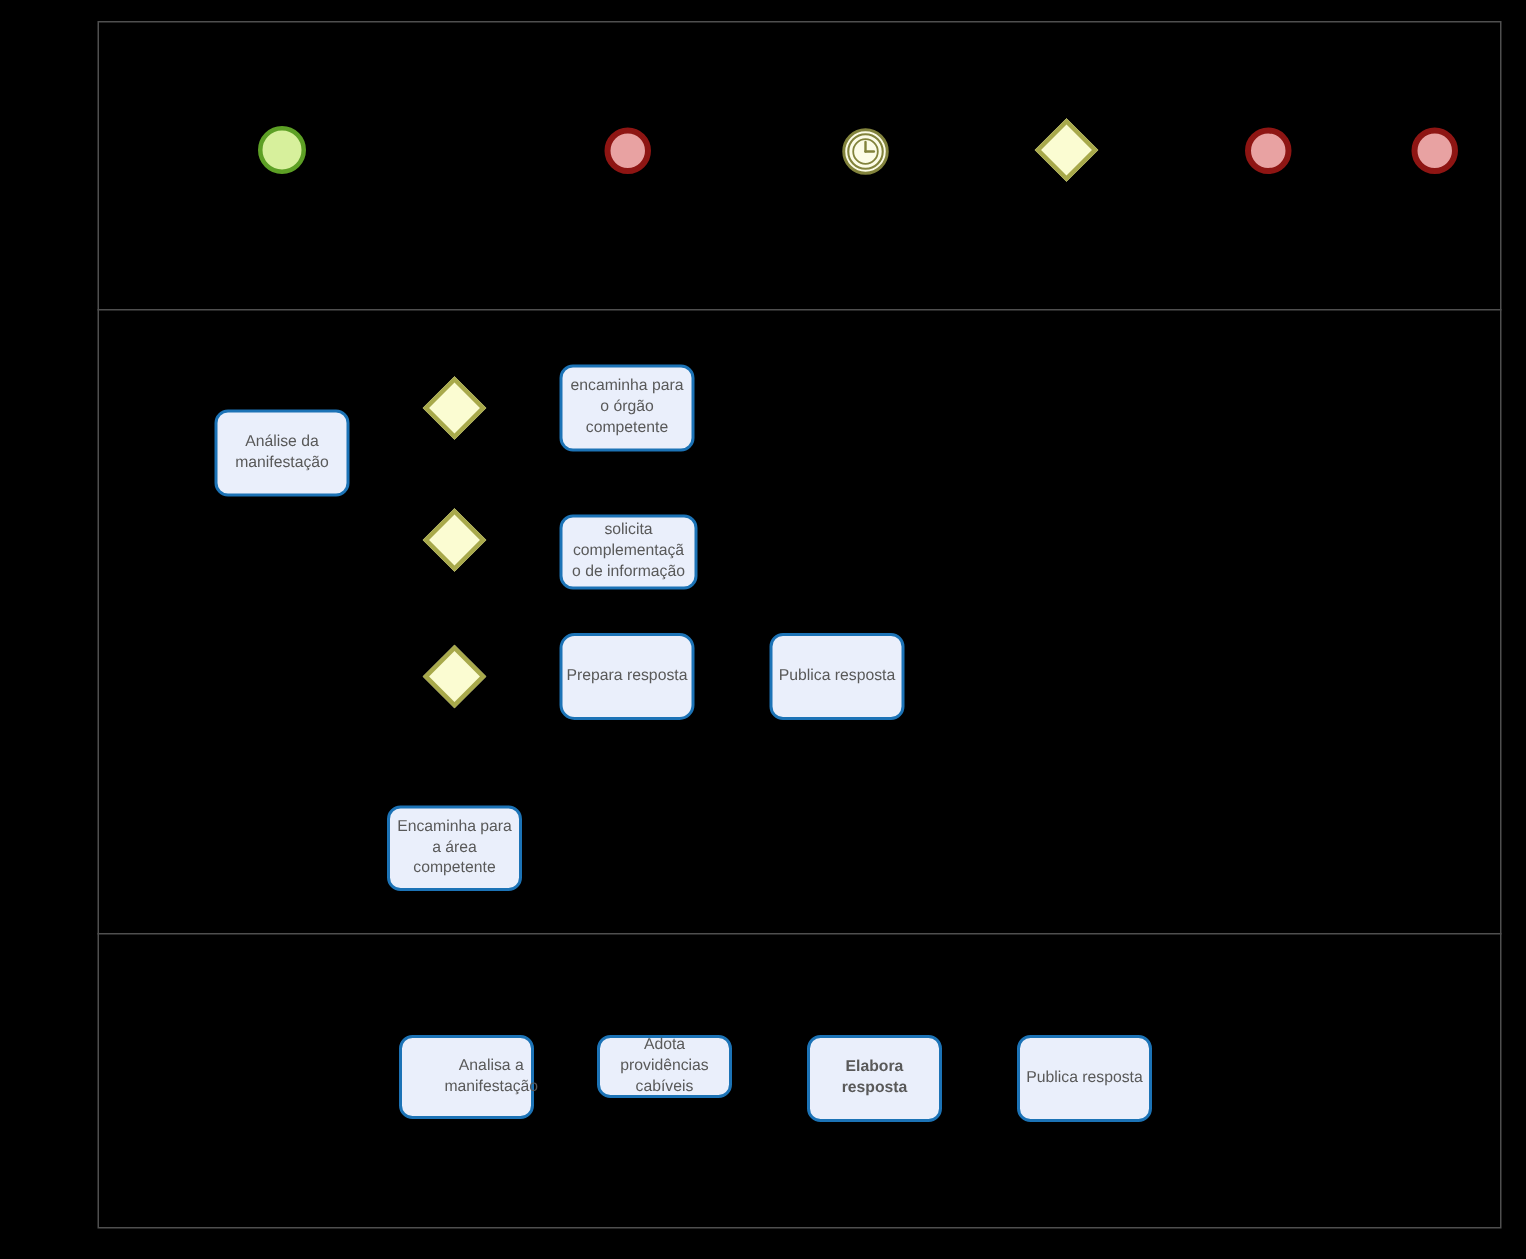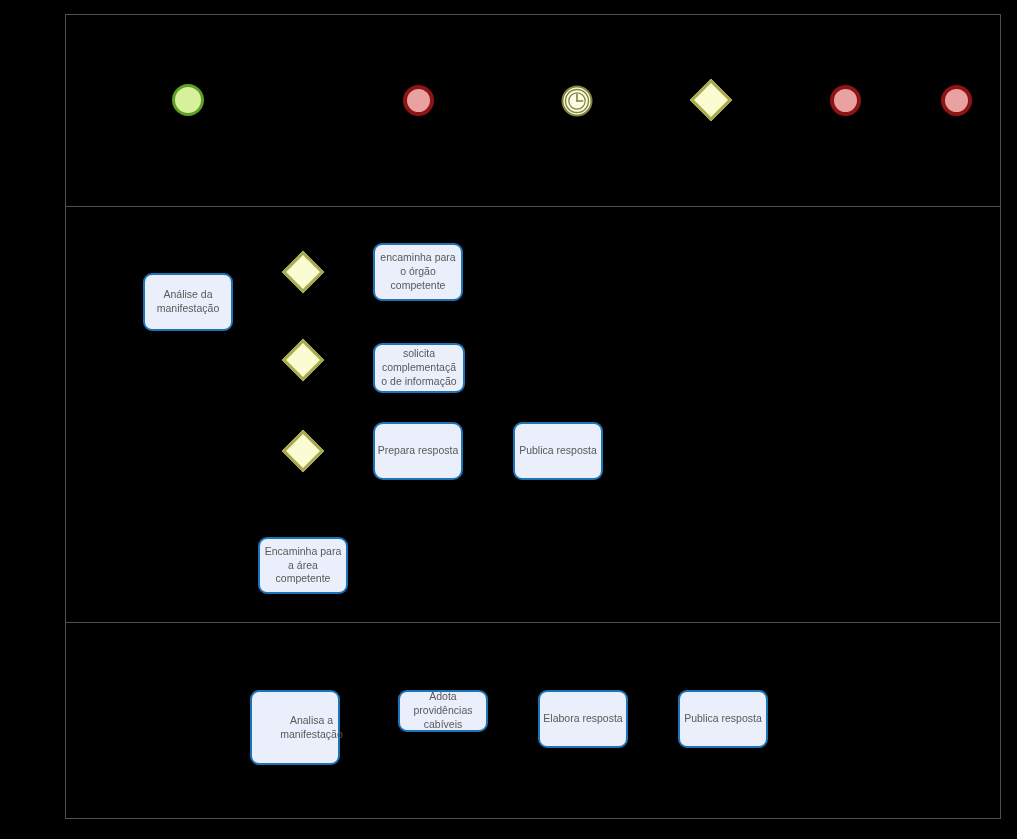--- a/index.html
+++ b/index.html
@@ -125,32 +125,32 @@
   <div class="task" style="left:513px;top:422px;width:90px;height:58px;">
     <span class="task-label">Publica resposta</span>
   </div>
 
   <div class="task" style="left:258px;top:537px;width:90px;height:57px;">
     <span class="task-label">Encaminha para
 a área
 competente</span>
   </div>
 
-  <div class="task" style="left:250px;top:690px;width:90px;height:75px;padding-left:33px;">
+  <div class="task" style="left:266px;top:690px;width:90px;height:56px;padding-left:33px;">
     <span class="task-label">Analisa a
 manifestação</span>
   </div>
 
   <div class="task" style="left:398px;top:690px;width:90px;height:42px;">
     <span class="task-label">Adota
 providências
 cabíveis</span>
   </div>
 
-  <div class="task" style="left:538px;top:690px;width:90px;height:58px;">
+  <div class="task" style="left:538px;top:690px;width:90px;height:58px;font-weight:bold;">
     <span class="task-label">Elabora resposta</span>
   </div>
 
   <div class="task" style="left:678px;top:690px;width:90px;height:58px;">
     <span class="task-label">Publica resposta</span>
   </div>
 
 </div>
 
 </body></html>

